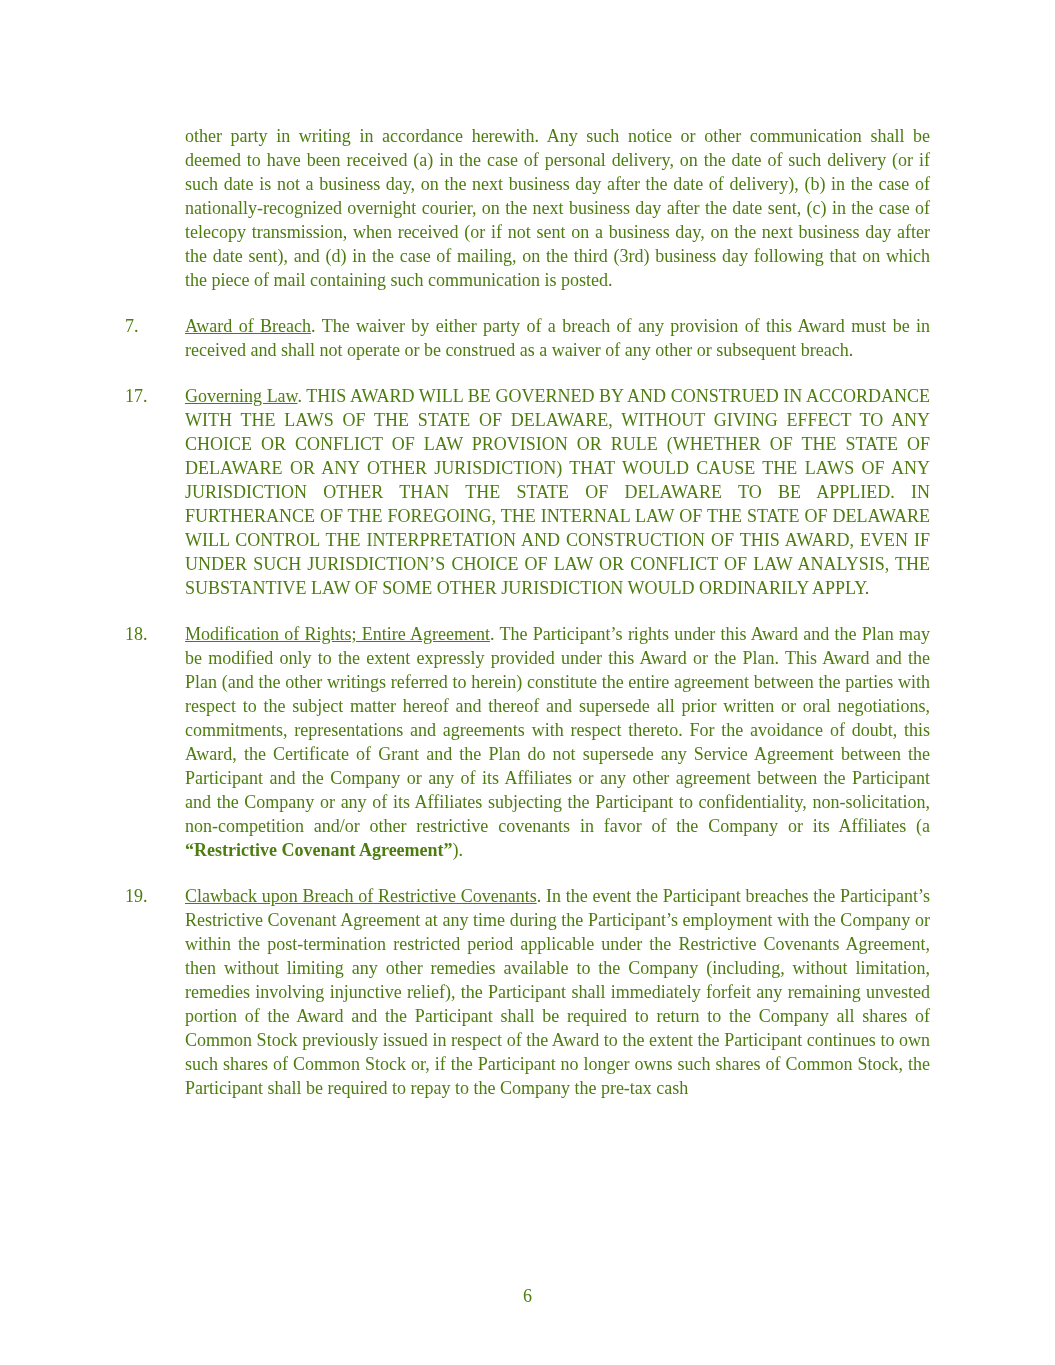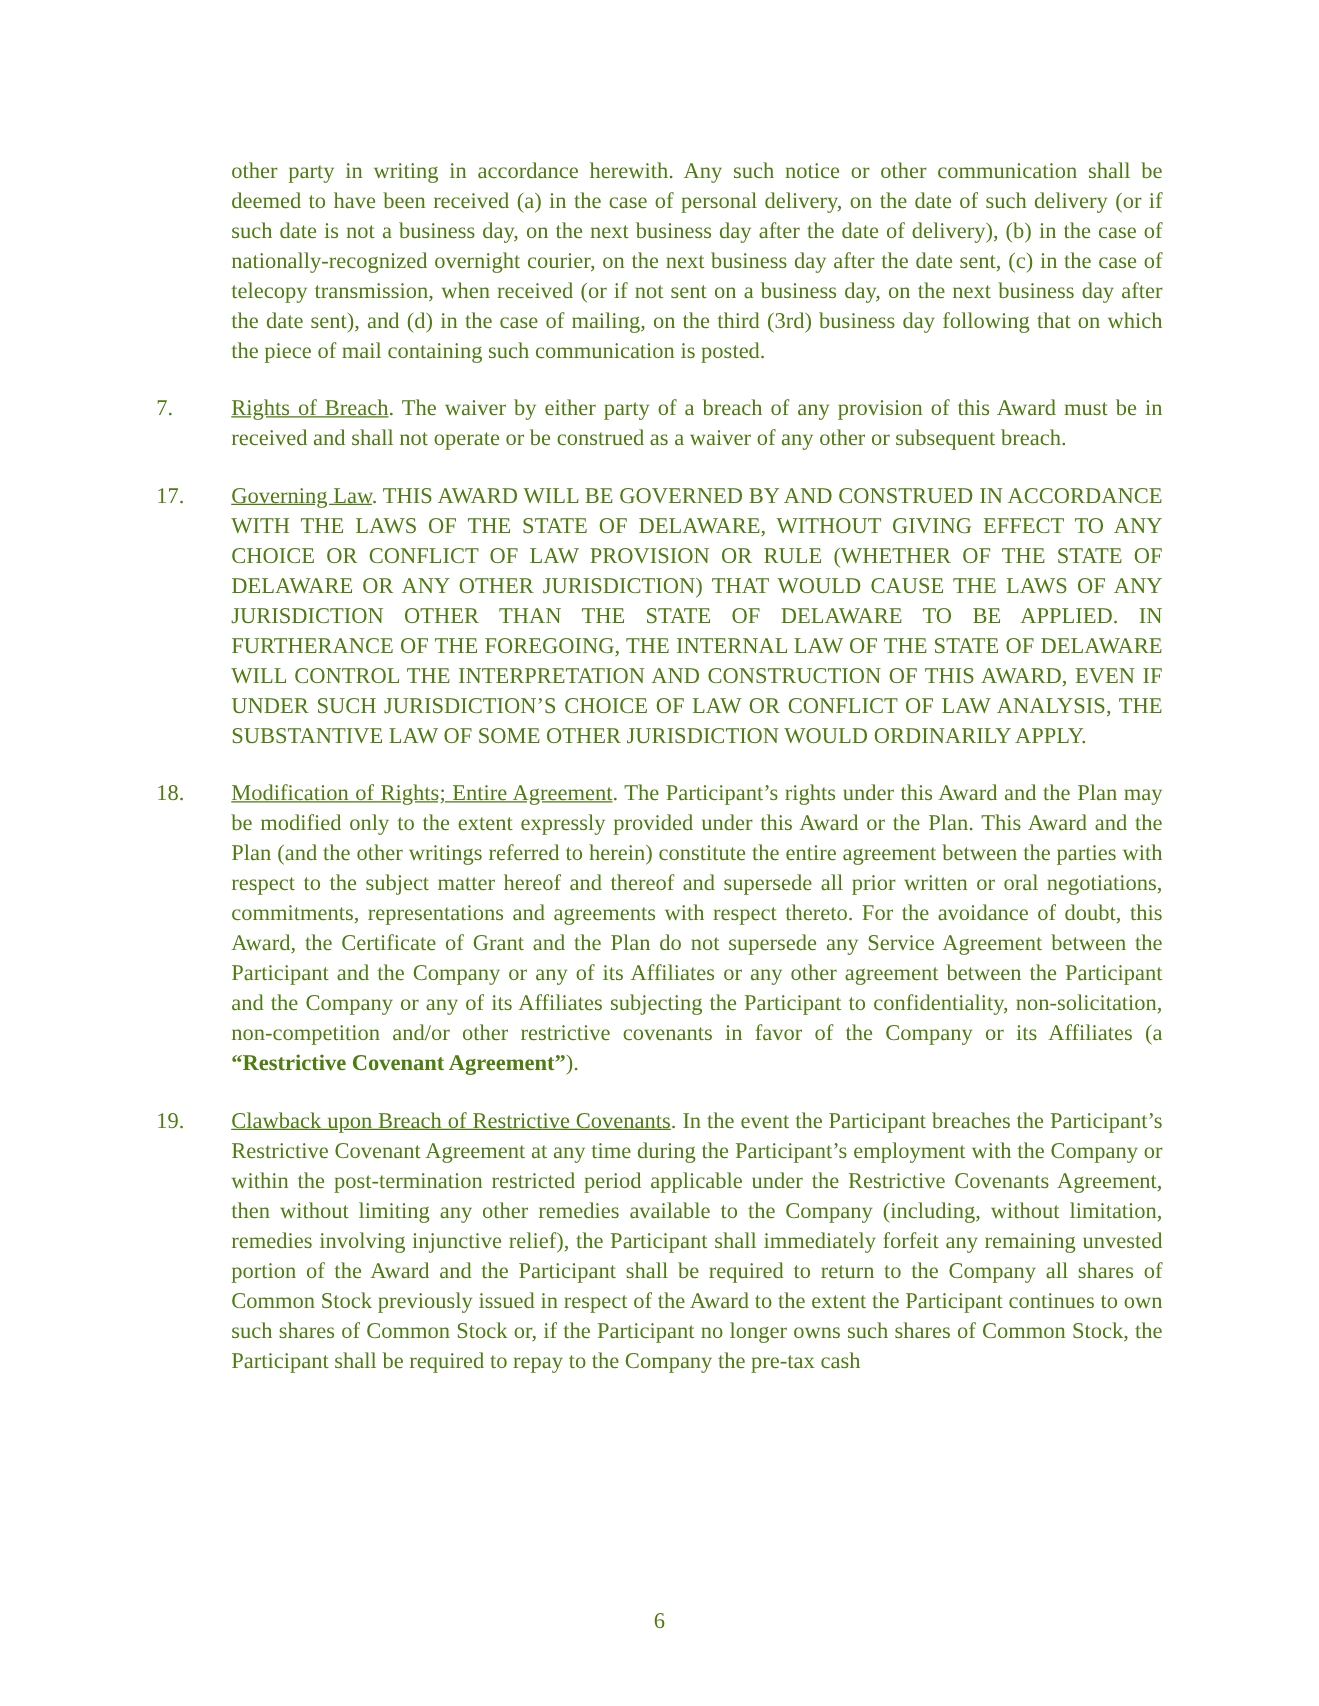--- a/index.html
+++ b/index.html
@@ -49,21 +49,21 @@
   }
 </style>
 </head>
 <body>
 
 <div class="page">
 
   <p class="para">other party in writing in accordance herewith. Any such notice or other communication shall be deemed to have been received (a) in the case of personal delivery, on the date of such delivery (or if such date is not a business day, on the next business day after the date of delivery), (b) in the case of nationally-recognized overnight courier, on the next business day after the date sent, (c) in the case of telecopy transmission, when received (or if not sent on a business day, on the next business day after the date sent), and (d) in the case of mailing, on the third (3rd) business day following that on which the piece of mail containing such communication is posted.</p>
 
   <div class="section">
-    <span class="section-number">7.</span><span class="section-heading">Rights of Breach</span><span>. The waiver by either party of a breach of any provision of this Award must be in received and shall not operate or be construed as a waiver of any other or subsequent breach.</span>
+    <span class="section-number">7.</span><span class="section-heading">Award of Breach</span><span>. The waiver by either party of a breach of any provision of this Award must be in received and shall not operate or be construed as a waiver of any other or subsequent breach.</span>
   </div>
 
   <div class="section">
     <span class="section-number">17.</span><span class="section-heading">Governing Law</span><span>. THIS AWARD WILL BE GOVERNED BY AND CONSTRUED IN ACCORDANCE WITH THE LAWS OF THE STATE OF DELAWARE, WITHOUT GIVING EFFECT TO ANY CHOICE OR CONFLICT OF LAW PROVISION OR RULE (WHETHER OF THE STATE OF DELAWARE OR ANY OTHER JURISDICTION) THAT WOULD CAUSE THE LAWS OF ANY JURISDICTION OTHER THAN THE STATE OF DELAWARE TO BE APPLIED. IN FURTHERANCE OF THE FOREGOING, THE INTERNAL LAW OF THE STATE OF DELAWARE WILL CONTROL THE INTERPRETATION AND CONSTRUCTION OF THIS AWARD, EVEN IF UNDER SUCH JURISDICTION’S CHOICE OF LAW OR CONFLICT OF LAW ANALYSIS, THE SUBSTANTIVE LAW OF SOME OTHER JURISDICTION WOULD ORDINARILY APPLY.</span>
   </div>
 
   <div class="section">
     <span class="section-number">18.</span><span class="section-heading">Modification of Rights; Entire Agreement</span><span>. The Participant’s rights under this Award and the Plan may be modified only to the extent expressly provided under this Award or the Plan. This Award and the Plan (and the other writings referred to herein) constitute the entire agreement between the parties with respect to the subject matter hereof and thereof and supersede all prior written or oral negotiations, commitments, representations and agreements with respect thereto. For the avoidance of doubt, this Award, the Certificate of Grant and the Plan do not supersede any Service Agreement between the Participant and the Company or any of its Affiliates or any other agreement between the Participant and the Company or any of its Affiliates subjecting the Participant to confidentiality, non-solicitation, non-competition and/or other restrictive covenants in favor of the Company or its Affiliates (a </span><span class="emphasis">“Restrictive Covenant Agreement”</span><span>).</span>
   </div>
 

